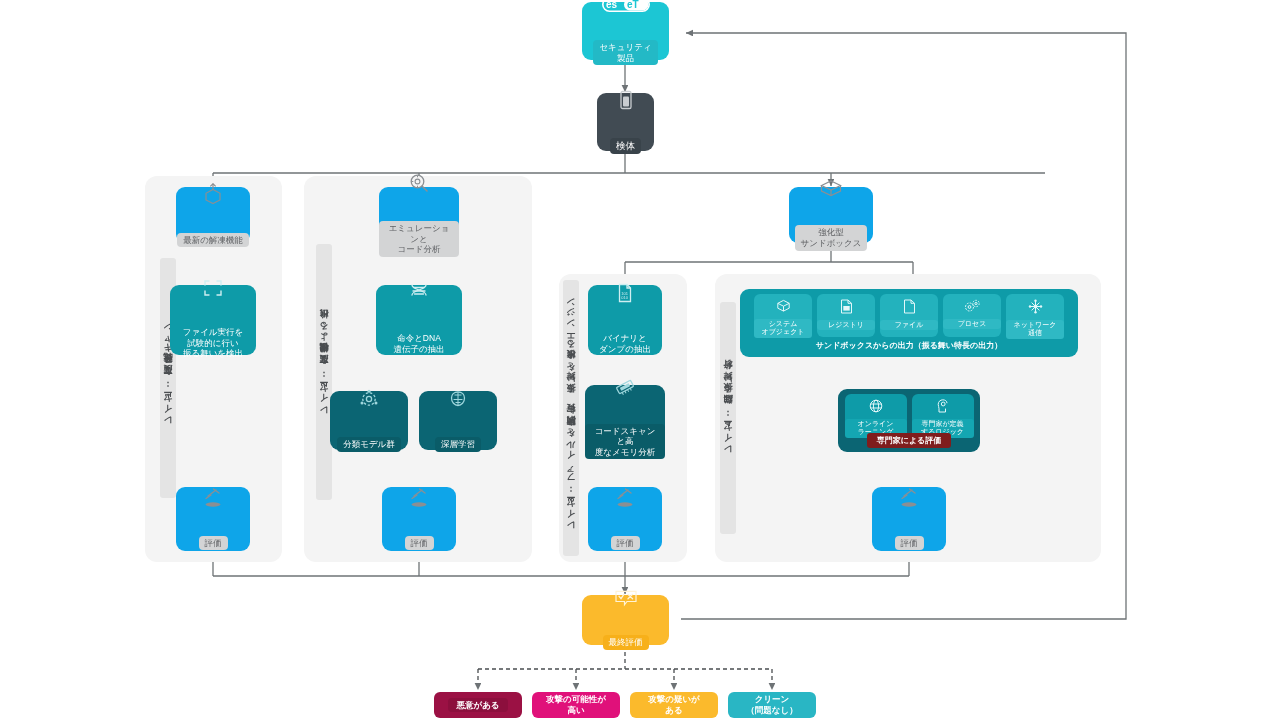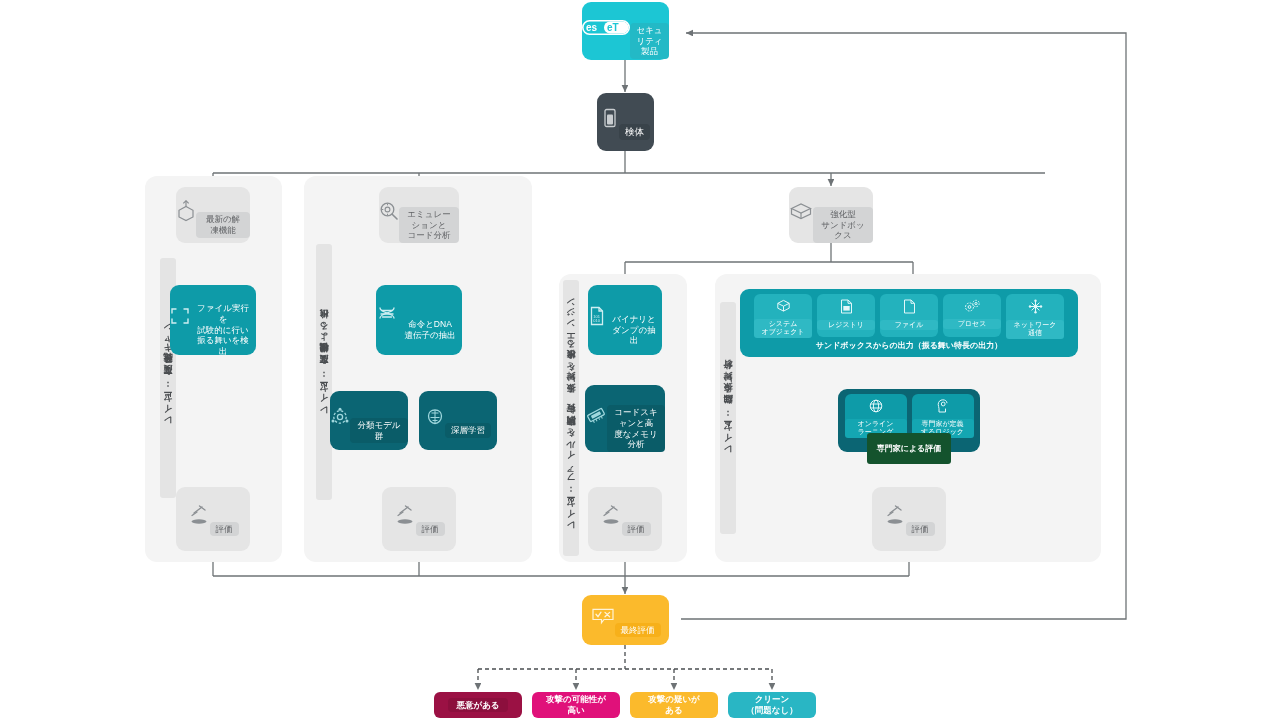--- a/index.html
+++ b/index.html
@@ -6,33 +6,33 @@
   body{
     width:1280px;height:720px;background:#ffffff;
     font-family:"Liberation Sans","DejaVu Sans",sans-serif;
     overflow:hidden;position:relative;
   }
   #stage{position:absolute;left:0;top:0;width:1280px;height:720px;}
   .abs{position:absolute;box-sizing:border-box;}
 
   
   .node{
-    border-radius:9px;display:flex;flex-direction:row;
+    border-radius:9px;display:flex;flex-direction:column;
     align-items:center;justify-content:center;
     text-align:center;line-height:1.25;
   }
   .node .ico{display:block;margin-bottom:3px;}
   .node .cap{
     display:block;border-radius:4px;padding:2px 6px;
     white-space:pre-line;
     margin-top:20px;
   }
 
   
-  .n-grey{background:#e5e5e5;color:#6D6F71;}
+  .n-grey{background:#0ea5e9;color:#6D6F71;}
   .n-grey .cap{background:#D3D4D5;color:#5F6164;font-size:8.5px;}
 
   
   .n-teal{background:#0E9BA8;color:#ffffff;}
   .n-teal .cap{background:transparent;color:#ffffff;font-size:8.5px;}
 
   
   .n-dteal{background:#0B6573;color:#ffffff;}
   .n-dteal .cap{background:#0A5C68;color:#ffffff;font-size:8.5px;}
 
@@ -70,21 +70,21 @@
   }
   .grp-cell .ico{margin:5px 0 2px 0;}
   .grp-cell .cap{font-size:7px;line-height:1.2;white-space:pre-line;padding:1px 3px;background:#2FB9C4;border-radius:3px;width:calc(100% - 6px);}
   .grp-title{
     font-size:8px;font-weight:bold;color:#ffffff;
     padding:1px 8px 4px 8px;white-space:nowrap;
   }
   .grp-dark{background:#0B6573;}
   .grp-dark .grp-cell{background:#0E9BA8;}
   .grp-dark .grp-cell .cap{background:#14A6B2;}
-  .grp-dark .grp-title{background:#14532d;border-radius:3px;margin-bottom:11px;padding:10px 10px;}
+  .grp-dark .grp-title{background:#7f1d1d;border-radius:3px;margin-bottom:11px;padding:2px 10px;}
 
   
   .chip{
     border-radius:6px;display:flex;align-items:center;justify-content:center;
     color:#ffffff;font-size:8.5px;font-weight:bold;text-align:center;
     line-height:1.25;white-space:pre-line;
   }
   .chip-inner{border-radius:4px;padding:2px 8px;}
 
   svg.wires{position:absolute;left:0;top:0;width:1280px;height:720px;pointer-events:none;}

